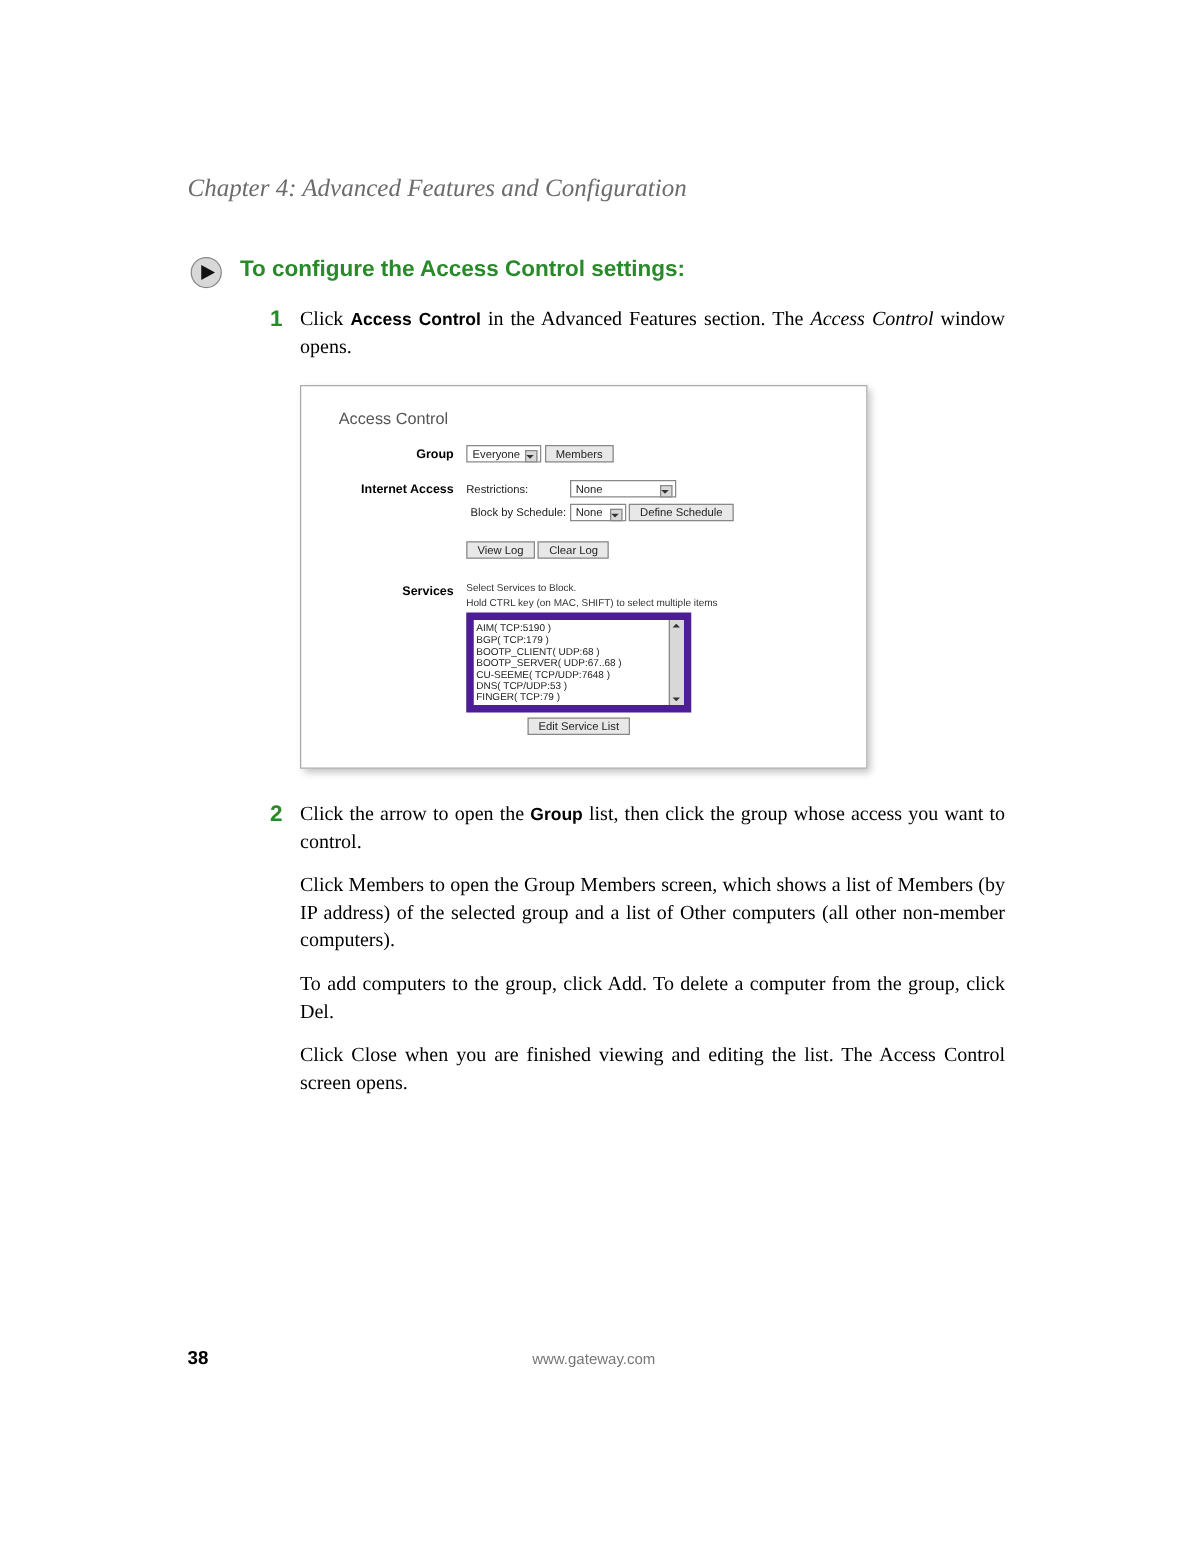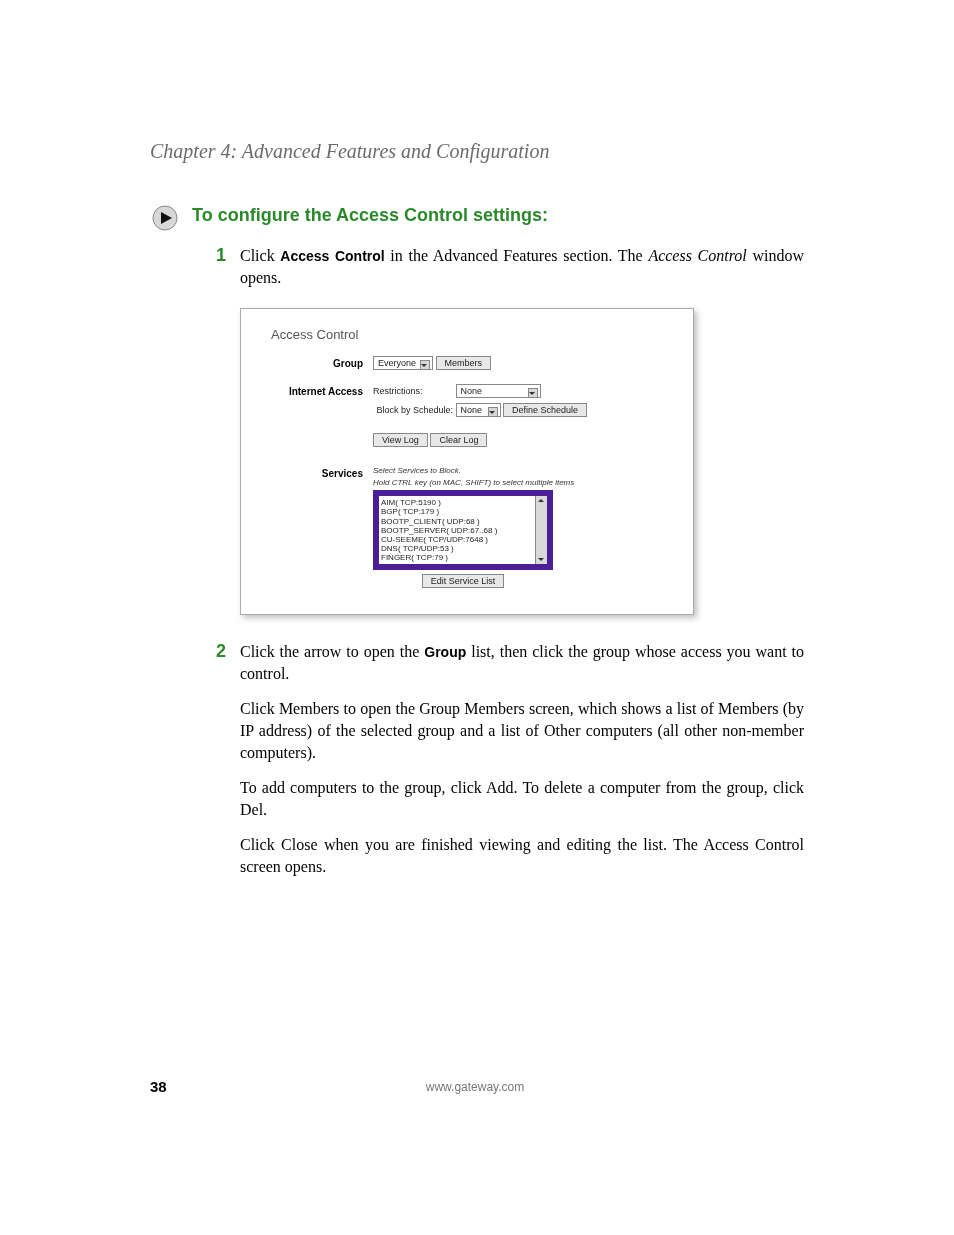--- a/index.html
+++ b/index.html
@@ -137,21 +137,21 @@
     border-right: 3px solid transparent;
     border-top: 3px solid #333;
     z-index: 1;
   }
   .classic-btn {
     padding: 1px 8px;
     background: #e8e8e8;
     cursor: default;
   }
   .shot-line { margin-bottom: 5px; }
-  .shot-hint { font-size: 8px; color: #333; margin-bottom: 3px; font-style: italic; }
+  .shot-hint { font-size: 8px; color: #333; margin-bottom: 3px; }
   .listbox {
     border: 6px solid #4c1d95;
     background: #fff;
     width: 180px;
     height: 80px;
     overflow: hidden;
     position: relative;
     font-size: 8px;
     padding: 2px 12px 2px 2px;
     box-sizing: border-box;

